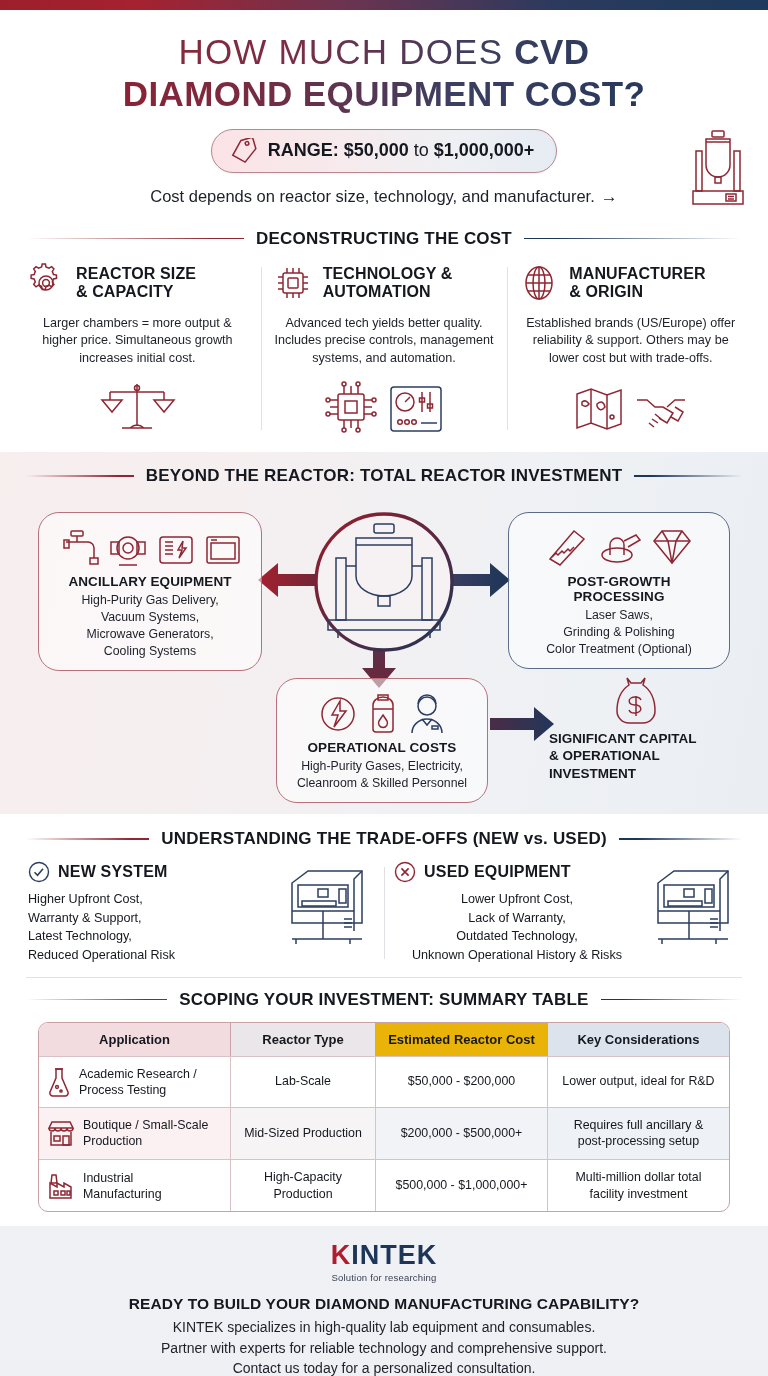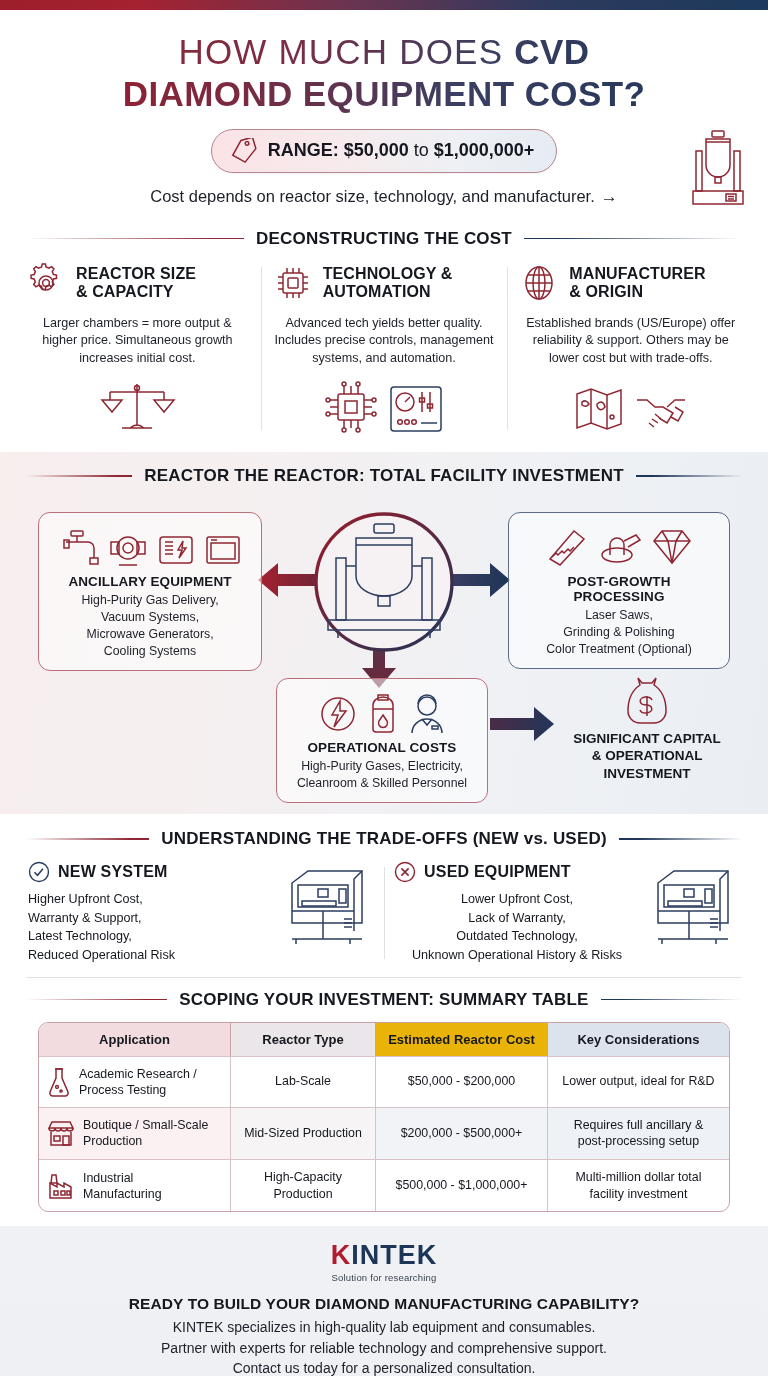--- a/index.html
+++ b/index.html
@@ -54,33 +54,33 @@
   .col + .col::before { content:""; position:absolute; left:0; top:4px; bottom:4px; width:1px; background:#e2e2e6; }
   .col-head { display:flex; align-items:center; gap:10px; }
   .col-head h3 { font-size:16px; font-weight:800; line-height:1.12; letter-spacing:.1px; }
   .col-body { margin-top:12px; font-size:12.6px; line-height:1.42; text-align:center; color:#1d2029; }
   .col-icons { margin-top:10px; display:flex; align-items:flex-end; justify-content:center; gap:8px; height:56px; }
 
   
   .beyond { margin-top:10px; padding:14px 0 18px;
     background:linear-gradient(100deg,#f7eeee 0%,#f5eff0 30%,#eff1f4 65%,#eaeef3 100%); }
   .flow { position:relative; height:300px; margin-top:10px; }
-  .fbox { position:absolute; border:1.3px solid; border-radius:12px; background:rgba(255,255,255,.55);
+  .fbox { position:absolute; border:1.3px solid; border-radius:21px; background:rgba(255,255,255,.55);
     padding:8px 12px 10px; text-align:center; }
   .fbox.red { border-color:#b9707a; }
   .fbox.navy { border-color:#5b6b88; }
   .fbox .ficons { display:flex; justify-content:center; align-items:flex-end; gap:7px; height:48px; }
   .fbox h4 { font-size:13.5px; font-weight:800; margin-top:5px; letter-spacing:.1px; }
   .fbox p { font-size:12.3px; line-height:1.38; margin-top:3px; color:#1d2029; }
 
   #box-ancillary { left:38px; top:16px; width:224px; }
   #box-post { right:38px; top:16px; width:222px; }
   #box-oper { left:276px; top:182px; width:212px; }
   #hub { position:absolute; left:50%; transform:translateX(-50%); top:18px; width:136px; height:136px; }
-  #sig { position:absolute; right:34px; top:178px; width:174px; text-align:center; }
+  #sig { position:absolute; right:45px; top:178px; width:174px; }
   #sig h4 { font-size:13.5px; font-weight:800; line-height:1.28; margin-top:2px; }
 
   
   .trade { display:flex; padding:12px 18px 6px; }
   .tcol { flex:1; display:flex; align-items:flex-start; gap:8px; padding:0 10px; position:relative; }
   .tcol + .tcol::before { content:""; position:absolute; left:0; top:6px; bottom:6px; width:1px; background:#dfdfe4; }
   .tcol .ttext { flex:1; }
   .tcol h3 { font-size:16px; font-weight:800; letter-spacing:.2px; }
   .tcol p { margin-top:7px; font-size:12.6px; line-height:1.48; }
   .tcol.right .ttext { text-align:center; }
@@ -254,21 +254,21 @@
           <path class="ln" d="M22 26 l6 5 M19 31 l6 4 M16 35 l5 4"></path>
           <path class="ln" d="M42 19 l8 5 -5 9 -7 -4"></path>
         </svg>
       </div>
     </div>
   </div>
 
   <div class="beyond">
     <div class="sec-head">
       <div class="rule-l"></div>
-      <h2>REACTOR THE REACTOR: TOTAL FACILITY INVESTMENT</h2>
+      <h2>BEYOND THE REACTOR: TOTAL REACTOR INVESTMENT</h2>
       <div class="rule-r"></div>
     </div>
 
     <div class="flow">
 
       <svg style="position:absolute;left:0;top:0;" width="768" height="300">
         <defs>
           <linearGradient id="gL" x1="1" y1="0" x2="0" y2="0">
             <stop offset="0" stop-color="#6d2738"></stop>
               <stop offset="1" stop-color="#a5202f"></stop>

